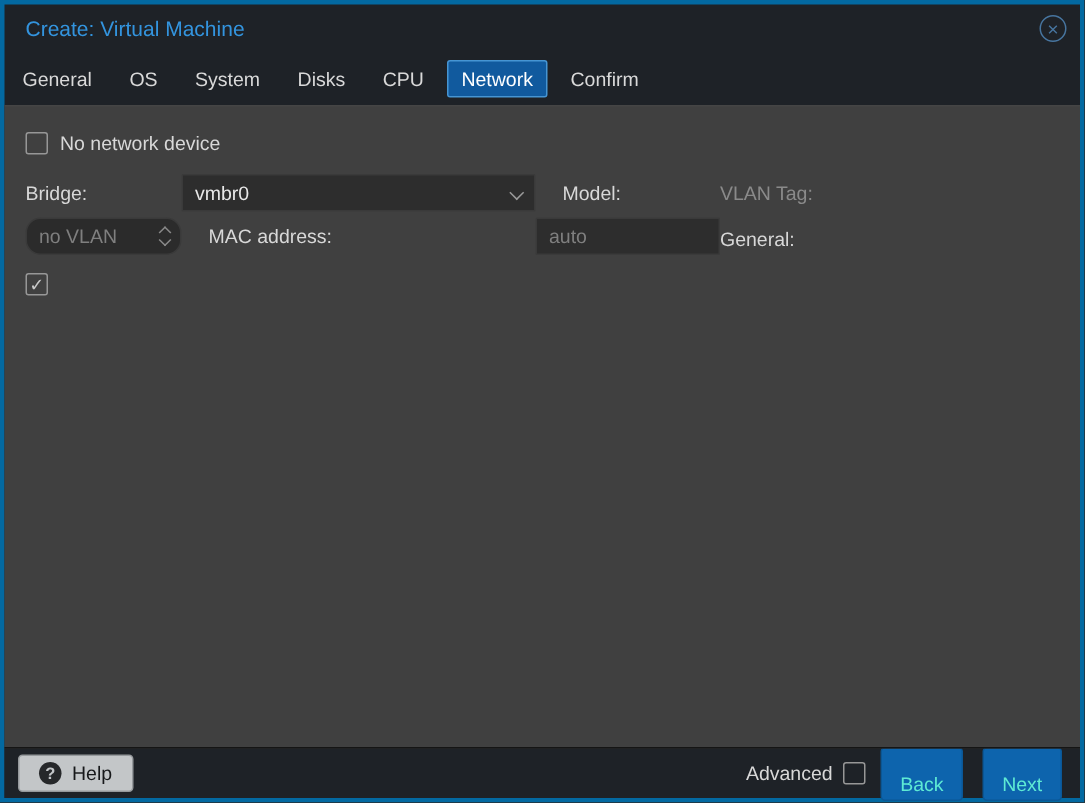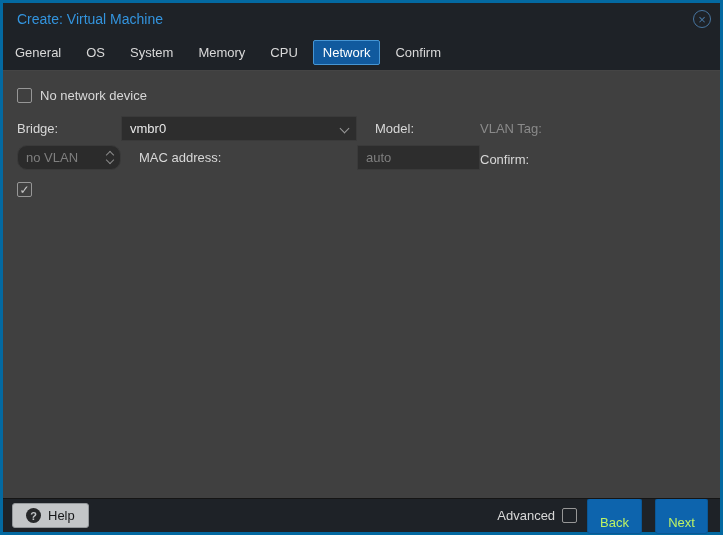--- a/index.html
+++ b/index.html
@@ -39,41 +39,41 @@
   .spin-down { transform:rotate(45deg); margin-top:-2px; }
   .firewall-cell { display:flex; align-items:center; height:25px; margin-top:3px; }
   .firewall-label { margin-top:3px; }
 
   
   .footer { height:33px; flex:0 0 auto; background:#1e2227; display:flex; align-items:center; padding:0 12px 0 9px; }
   .help-btn { display:flex; align-items:center; gap:7px; background:#c3c6c8; border:1px solid #95999c; border-radius:3px; height:25px; padding:0 13px; color:#17181a; font-size:13px; cursor:pointer; font-family:inherit; }
   .help-icon { width:15px; height:15px; border-radius:50%; background:#26282a; color:#c3c6c8; font-size:11px; font-weight:bold; display:flex; align-items:center; justify-content:center; }
   .footer-right { margin-left:auto; display:flex; align-items:center; }
   .adv-label { color:#d8d8d8; font-size:13px; margin-right:7px; }
-  .btn-blue { background:#0d64ad; color:#bef264; border:1px solid #0a5796; border-radius:3px; height:36px; min-width:53px; font-size:13px; padding:16px 12px; cursor:pointer; font-family:inherit; }
+  .btn-blue { background:#0d64ad; color:#5eead4; border:1px solid #0a5796; border-radius:3px; height:36px; min-width:53px; font-size:13px; padding:16px 12px; cursor:pointer; font-family:inherit; }
   .btn-back { margin-left:10px; }
   .btn-next { margin-left:13px; }
 </style>
 </head>
 <body>
 
 <div class="dialog">
 
   <div class="titlebar">
     <div class="title">Create: Virtual Machine</div>
     <div class="close-btn">
       <span>×</span>
     </div>
   </div>
 
   <div class="tabbar">
     <div class="tab">General</div>
     <div class="tab">OS</div>
     <div class="tab">System</div>
-    <div class="tab">Memory</div>
+    <div class="tab">Disks</div>
     <div class="tab">CPU</div>
     <div class="tab active">Network</div>
     <div class="tab">Confirm</div>
   </div>
 
   <div class="content">
 
     <div class="check-row">
       <div class="checkbox"></div>
       <span class="check-label">No network device</span>
@@ -94,21 +94,21 @@
         <span class="spinner">
           <span class="spin-up"></span>
           <span class="spin-down"></span>
         </span>
       </div>
       <div class="flabel right">MAC address:</div>
       <div class="field">
         <input type="text" placeholder="auto" style="">
       </div>
 
-      <div class="flabel firewall-label">Confirm:</div>
+      <div class="flabel firewall-label">General:</div>
       <div class="firewall-cell">
         <div class="checkbox checked">
           <span class="check-glyph">✓</span>
         </div>
       </div>
       <div></div>
       <div></div>
 
     </div>
   </div>

